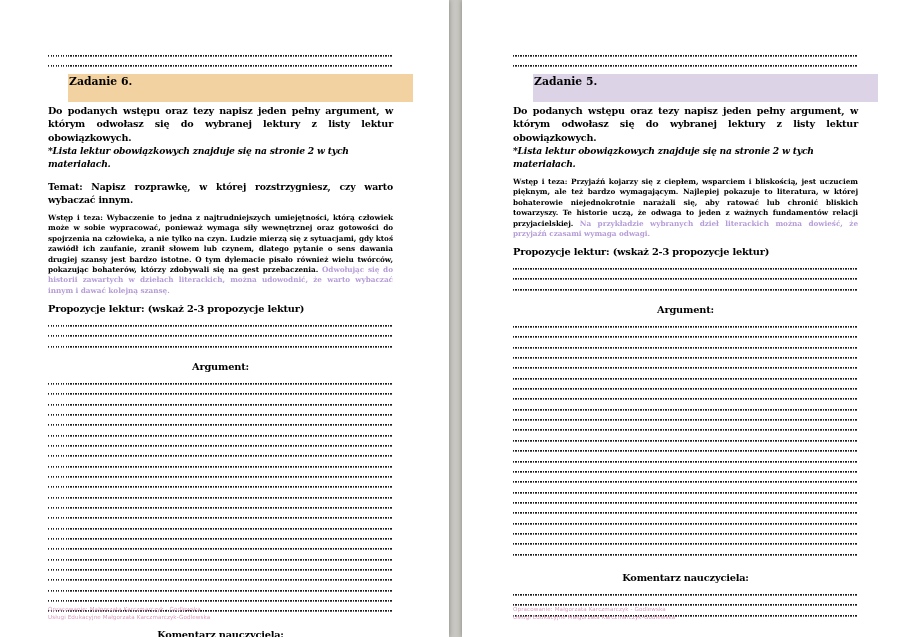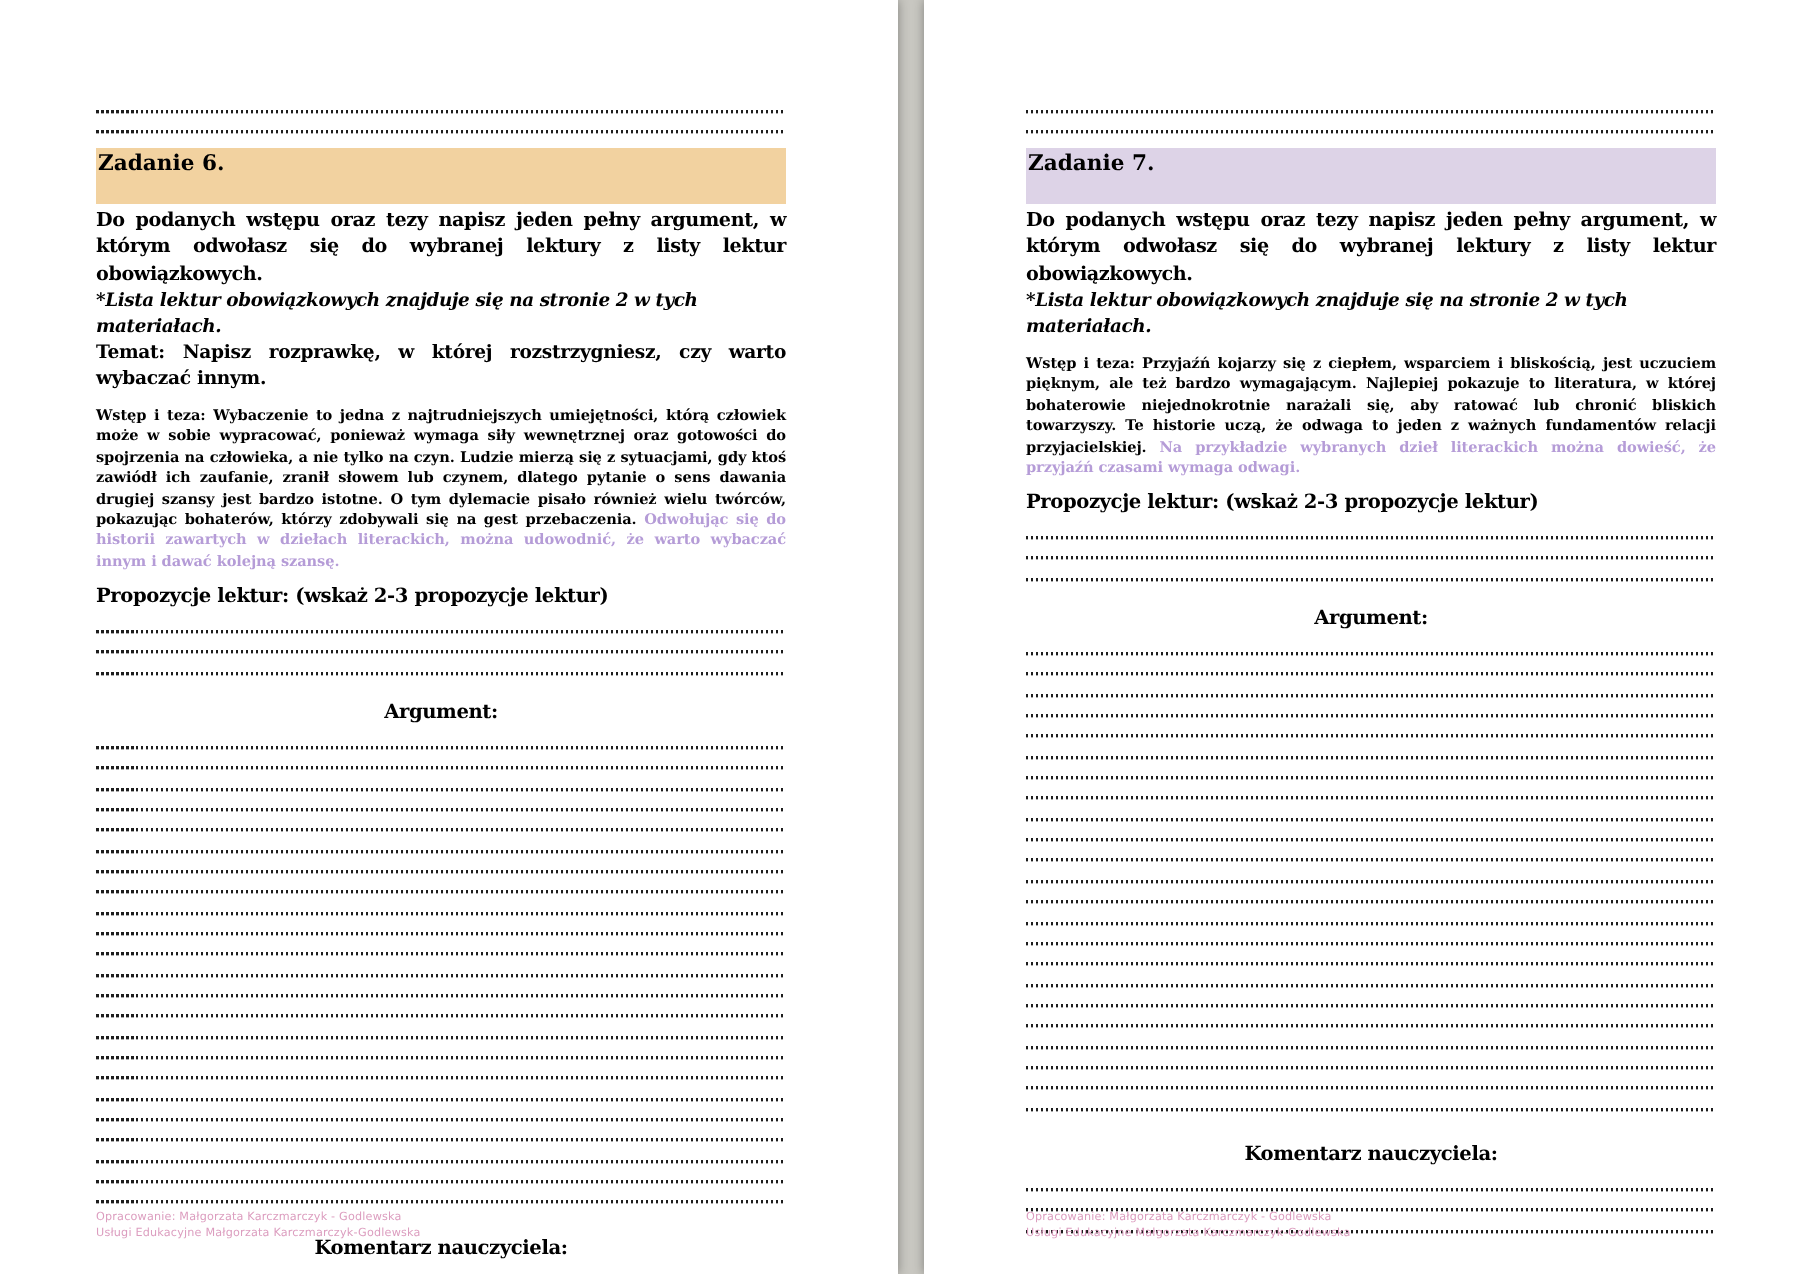--- a/index.html
+++ b/index.html
@@ -24,32 +24,32 @@
 
   .dotline {
     height:10.35px;
     background-image:repeating-linear-gradient(90deg,#1d1d1d 0,#1d1d1d 1.25px,transparent 1.25px,transparent 2.5px);
     background-size:100% 1.7px;
     background-repeat:no-repeat;
     background-position:left bottom 1px;
   }
   .task-bar {
     margin-top:6px; height:28px; line-height:15px;
-    font-weight:bold; font-size:10.8px; padding-left:1px;
+    font-weight:bold; font-size:10.8px; padding-left:1px;margin-left:20px;
   }
   .instruction {
     margin-top:2px; font-weight:bold; font-size:9.6px;
     line-height:13.4px; text-align:justify; letter-spacing:-0.2px;
   }
   .note {
     font-weight:bold; font-style:italic; font-size:9.2px;
     line-height:13px; letter-spacing:-0.2px;
   }
   .temat {
-    font-weight:bold; font-size:9.3px;
+    margin-top:10px; font-weight:bold; font-size:9.3px;
     line-height:13px; text-align:justify; letter-spacing:-0.15px;
   }
   .intro {
     margin-top:7px; font-weight:bold; font-size:7.3px;
     line-height:10.4px; text-align:justify; letter-spacing:-0.05px;
   }
   .prop-label { margin-top:7px; font-weight:bold; font-size:9.8px; line-height:12px; letter-spacing:-0.2px; }
   .prop-label .hint { }
   .section-label { font-weight:bold; font-size:9.8px; line-height:13px; letter-spacing:-0.2px;text-align:center; }
   .argument-label { margin-top:12px; }
@@ -129,21 +129,21 @@
   </div>
 </div>
 
 <div class="page page-right">
   <div class="content">
     <div class="block lines">
         <div class="dotline"></div>
         <div class="dotline"></div>
       </div>
 
-    <div class="block task-bar" style="background-color: rgb(221, 211, 231);">Zadanie 7.</div>
+    <div class="block task-bar" style="background-color: rgb(221, 211, 231);">Zadanie 5.</div>
 
     <div class="block instruction"><span>Do podanych wstępu oraz tezy napisz </span><span class="underlined">jeden pełny argument</span><span>, w którym odwołasz się do wybranej lektury z listy lektur obowiązkowych.</span></div>
 
     <div class="block note">*Lista lektur obowiązkowych znajduje się na stronie 2 w tych materiałach.</div>
 
 
     <div class="block intro"><span>Wstęp i teza: Przyjaźń kojarzy się z ciepłem, wsparciem i bliskością, jest uczuciem pięknym, ale też bardzo wymagającym. Najlepiej pokazuje to literatura, w której bohaterowie niejednokrotnie narażali się, aby ratować lub chronić bliskich towarzyszy. Te historie uczą, że odwaga to jeden z ważnych fundamentów relacji przyjacielskiej. </span><span style="color: rgb(181, 156, 215);">Na przykładzie wybranych dzieł literackich można dowieść, że przyjaźń czasami wymaga odwagi.</span></div>
 
     <div class="block prop-label"><span>Propozycje lektur: </span><span class="hint">(wskaż 2-3 propozycje lektur)</span></div>
     <div class="block lines">

